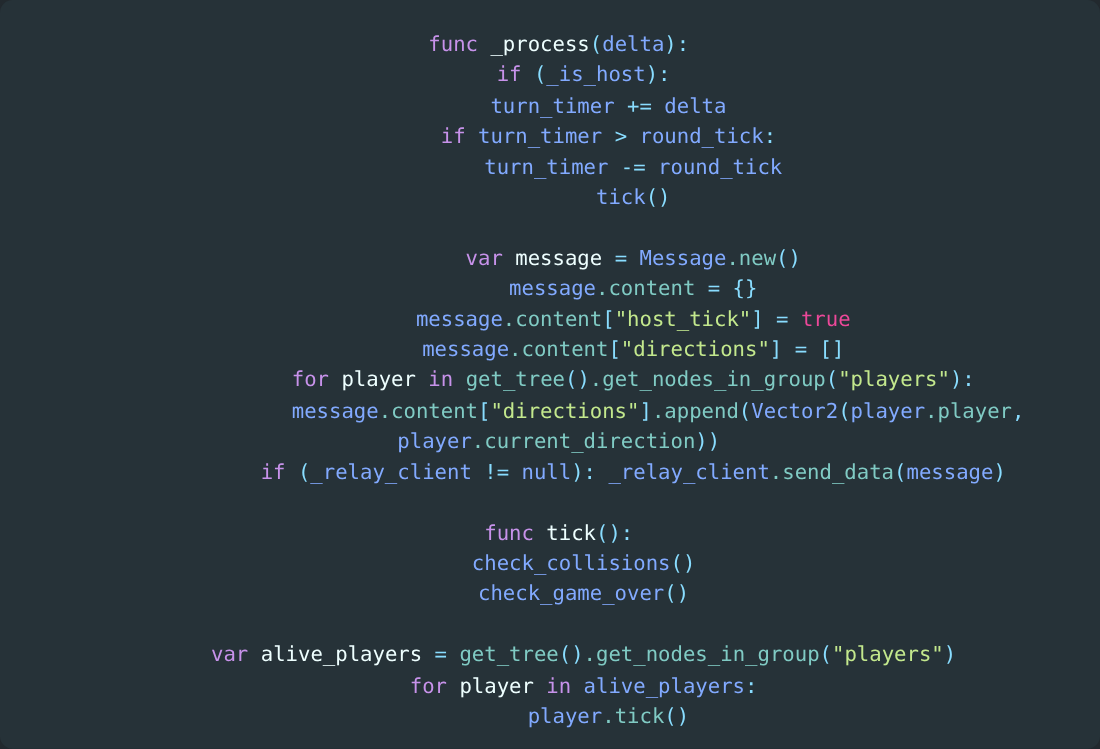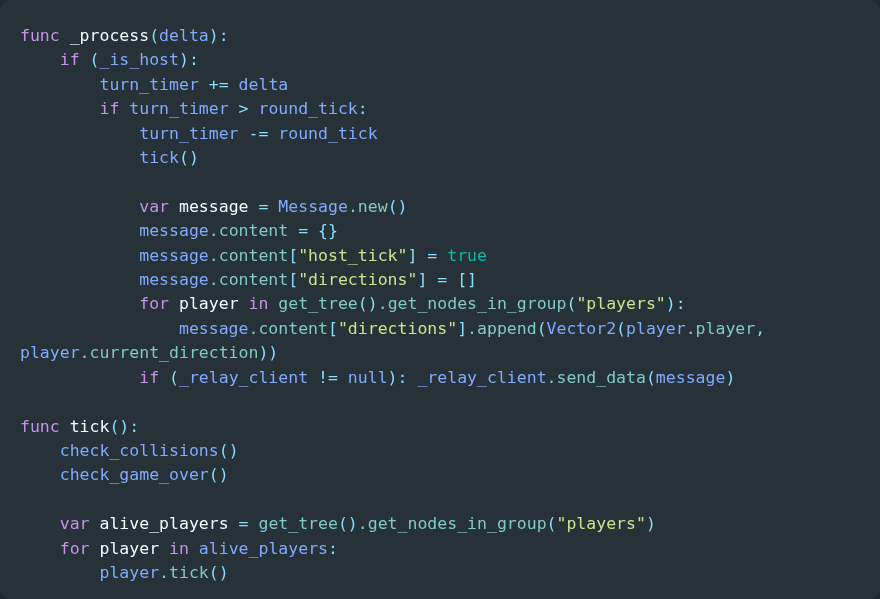--- a/index.html
+++ b/index.html
@@ -33,28 +33,28 @@
     line-height: 24.4px;
     white-space: pre-wrap;
     word-break: break-word;
     overflow-wrap: break-word;
     color: #b0bec5;
     letter-spacing: 0px;
     padding-left: 20px;
     padding-right: 6px;
     text-indent: 0;
   }
-  .ln { display: block; min-height: 24.4px; }
+  .ln { display: block; min-height: 24.4px; text-align: center; }
   
   .kw    { color: #c792ea; }   
   .plain { color: #eeffff; }   
   .ident { color: #82aaff; }   
   .prop  { color: #80cbc4; }   
   .str   { color: #c3e88d; }   
-  .const { color: #14b8a6; }   
+  .const { color: #ec4899; }   
   .punc  { color: #89ddff; }   
   .op    { color: #89ddff; }
 </style>
 </head>
 <body style="background: rgb(34, 41, 46);">
 
 <div id="code-panel" style="background: rgb(38, 50, 56);">
   <pre class="code-block" id="code-block"><span class="ln" id="line-1"><span class="kw">func</span><span class="plain"> </span><span class="plain">_process</span><span class="punc">(</span><span class="ident">delta</span><span class="punc">)</span><span class="punc">:</span></span><span class="ln" id="line-2"><span class="plain">    </span><span class="kw">if</span><span class="plain"> </span><span class="punc">(</span><span class="ident">_is_host</span><span class="punc">)</span><span class="punc">:</span></span><span class="ln" id="line-3"><span class="plain">        </span><span class="ident">turn_timer</span><span class="plain"> </span><span class="op">+=</span><span class="plain"> </span><span class="ident">delta</span></span><span class="ln" id="line-4"><span class="plain">        </span><span class="kw">if</span><span class="plain"> </span><span class="ident">turn_timer</span><span class="plain"> </span><span class="op">&gt;</span><span class="plain"> </span><span class="ident">round_tick</span><span class="punc">:</span></span><span class="ln" id="line-5"><span class="plain">            </span><span class="ident">turn_timer</span><span class="plain"> </span><span class="op">-=</span><span class="plain"> </span><span class="ident">round_tick</span></span><span class="ln" id="line-6"><span class="plain">            </span><span class="ident">tick</span><span class="punc">()</span></span><span class="ln" id="line-7">&nbsp;</span><span class="ln" id="line-8"><span class="plain">            </span><span class="kw">var</span><span class="plain"> </span><span class="plain">message</span><span class="plain"> </span><span class="op">=</span><span class="plain"> </span><span class="ident">Message</span><span class="prop">.</span><span class="prop">new</span><span class="punc">()</span></span><span class="ln" id="line-9"><span class="plain">            </span><span class="ident">message</span><span class="prop">.</span><span class="prop">content</span><span class="plain"> </span><span class="op">=</span><span class="plain"> </span><span class="punc">{}</span></span><span class="ln" id="line-10"><span class="plain">            </span><span class="ident">message</span><span class="prop">.</span><span class="prop">content</span><span class="punc">[</span><span class="str">"host_tick"</span><span class="punc">]</span><span class="plain"> </span><span class="op">=</span><span class="plain"> </span><span class="const">true</span></span><span class="ln" id="line-11"><span class="plain">            </span><span class="ident">message</span><span class="prop">.</span><span class="prop">content</span><span class="punc">[</span><span class="str">"directions"</span><span class="punc">]</span><span class="plain"> </span><span class="op">=</span><span class="plain"> </span><span class="punc">[]</span></span><span class="ln" id="line-12"><span class="plain">            </span><span class="kw">for</span><span class="plain"> </span><span class="plain">player</span><span class="plain"> </span><span class="kw">in</span><span class="plain"> </span><span class="prop">get_tree</span><span class="punc">()</span><span class="prop">.</span><span class="prop">get_nodes_in_group</span><span class="punc">(</span><span class="str">"players"</span><span class="punc">)</span><span class="punc">:</span></span><span class="ln" id="line-13"><span class="plain">                </span><span class="ident">message</span><span class="prop">.</span><span class="prop">content</span><span class="punc">[</span><span class="str">"directions"</span><span class="punc">]</span><span class="prop">.</span><span class="prop">append</span><span class="punc">(</span><span class="ident">Vector2</span><span class="punc">(</span><span class="ident">player</span><span class="prop">.</span><span class="prop">player</span><span class="punc">, </span><span class="ident">player</span><span class="prop">.</span><span class="prop">current_direction</span><span class="punc">))</span></span><span class="ln" id="line-14"><span class="plain">            </span><span class="kw">if</span><span class="plain"> </span><span class="punc">(</span><span class="ident">_relay_client</span><span class="plain"> </span><span class="op">!=</span><span class="plain"> </span><span class="ident">null</span><span class="punc">)</span><span class="punc">:</span><span class="plain"> </span><span class="ident">_relay_client</span><span class="prop">.</span><span class="prop">send_data</span><span class="punc">(</span><span class="ident">message</span><span class="punc">)</span></span><span class="ln" id="line-15">&nbsp;</span><span class="ln" id="line-16"><span class="kw">func</span><span class="plain"> </span><span class="plain">tick</span><span class="punc">()</span><span class="punc">:</span></span><span class="ln" id="line-17"><span class="plain">    </span><span class="ident">check_collisions</span><span class="punc">()</span></span><span class="ln" id="line-18"><span class="plain">    </span><span class="ident">check_game_over</span><span class="punc">()</span></span><span class="ln" id="line-19">&nbsp;</span><span class="ln" id="line-20"><span class="plain">    </span><span class="kw">var</span><span class="plain"> </span><span class="plain">alive_players</span><span class="plain"> </span><span class="op">=</span><span class="plain"> </span><span class="prop">get_tree</span><span class="punc">()</span><span class="prop">.</span><span class="prop">get_nodes_in_group</span><span class="punc">(</span><span class="str">"players"</span><span class="punc">)</span></span><span class="ln" id="line-21"><span class="plain">    </span><span class="kw">for</span><span class="plain"> </span><span class="plain">player</span><span class="plain"> </span><span class="kw">in</span><span class="plain"> </span><span class="ident">alive_players</span><span class="punc">:</span></span><span class="ln" id="line-22"><span class="plain">        </span><span class="ident">player</span><span class="prop">.</span><span class="prop">tick</span><span class="punc">()</span></span></pre>
 </div>
 

